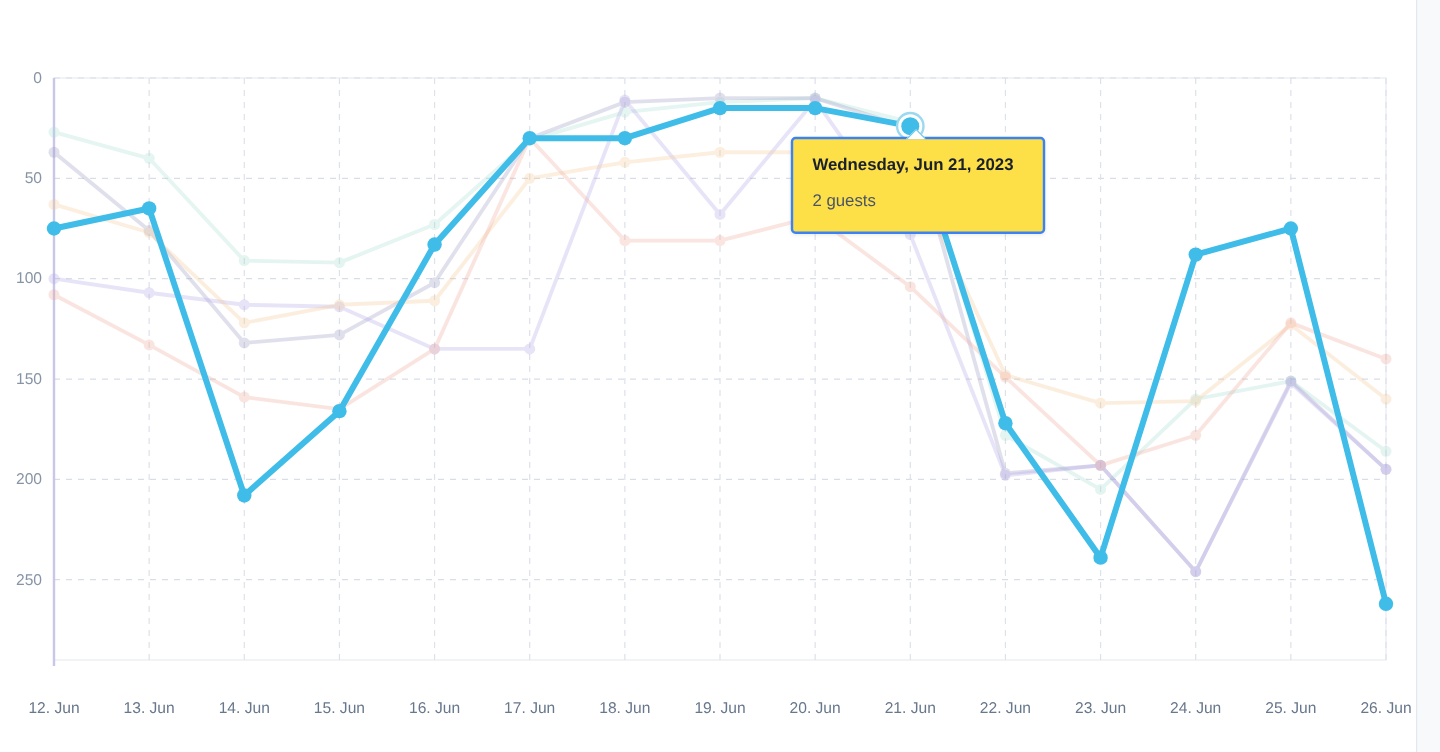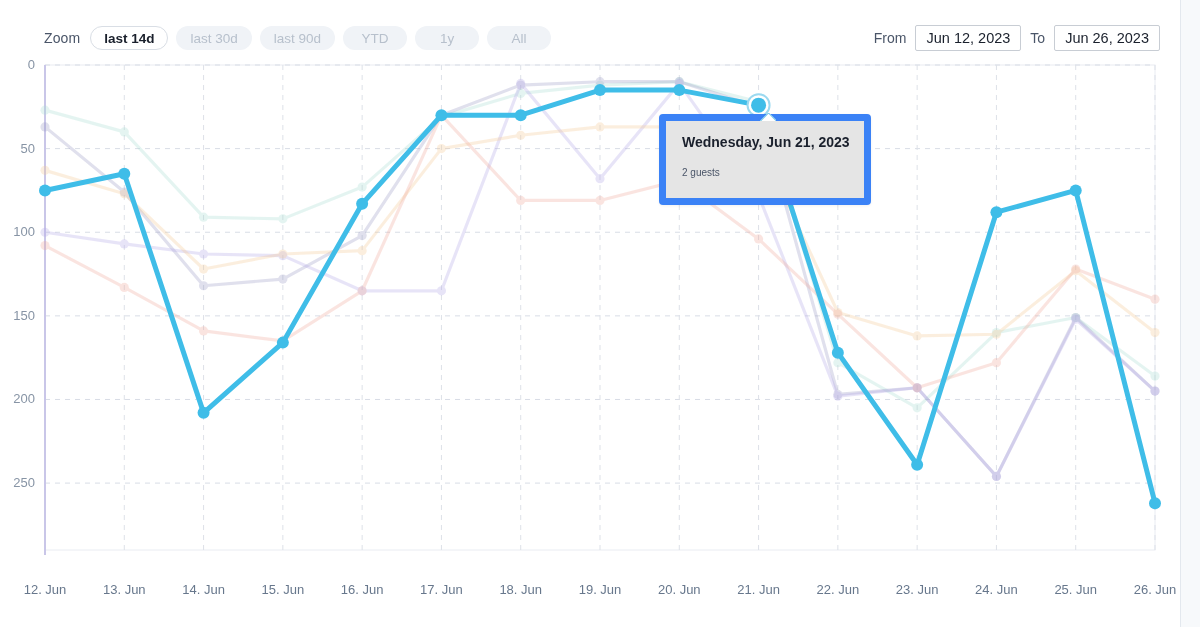--- a/index.html
+++ b/index.html
@@ -85,22 +85,22 @@
   .xtick-label {
     font-size: 13px; fill: #67778c;
     font-family: "Liberation Sans", sans-serif;
   }
 
   
   .tooltip {
     position: absolute;
     left: 659px; top: 114px;
     width: 212px;
-    background: #e5e5e5;
-    border: 7px solid #3b82f6;
+    background: #fde047;
+    border: 2px solid #3b82f6;
     border-radius: 4px;
     padding: 13px 16px 15px 16px;
     box-shadow: 0 1px 3px rgba(0,0,0,0.06);
   }
   .tt-arrow {
     position: absolute;
     left: 94px; top: -8px;
     width: 16px; height: 8px;
     overflow: hidden;
   }
@@ -112,50 +112,31 @@
     border-left: 1px solid #6fc5e8;
     border-top: 1px solid #6fc5e8;
     transform: rotate(45deg);
   }
   .tt-title {
     font-size: 14px; font-weight: bold;
     color: #1a202c; margin-bottom: 12px;
     white-space: nowrap;
   }
   .tt-row {
-    font-size: 10px; color: #4a5568;
+    font-size: 14px; color: #4a5568;
     line-height: 21px; white-space: nowrap;
   }
 </style>
 </head>
 <body>
 
 <div id="app">
 
   <div class="edge-strip"></div>
 
-  <div class="toolbar">
-
-    <div class="zoom-group">
-      <span class="zoom-label">Zoom</span>
-      <span class="zoom-btn active">last 14d</span>
-      <span class="zoom-btn">last 30d</span>
-      <span class="zoom-btn">last 90d</span>
-      <span class="zoom-btn">YTD</span>
-      <span class="zoom-btn">1y</span>
-      <span class="zoom-btn">All</span>
-    </div>
-
-    <div class="date-group">
-      <span class="date-label">From</span>
-      <span class="date-input">Jun 12, 2023</span>
-      <span class="date-label">To</span>
-      <span class="date-input">Jun 26, 2023</span>
-    </div>
-  </div>
 
   <div class="chart-wrap">
     <svg class="chart-svg" id="chart" width="1180" height="572">
         <rect x="45" y="10" width="1110" height="485" fill="#ffffff" stroke="#e9ecf2" stroke-width="1"></rect>
         <line x1="45" y1="10" x2="1155" y2="10" stroke="#d8dde6" stroke-width="1" stroke-dasharray="5 5"></line>
         <text x="35" y="14" text-anchor="end" class="ytick-label">0</text>
         <line x1="45" y1="93.62068965517241" x2="1155" y2="93.62068965517241" stroke="#d8dde6" stroke-width="1" stroke-dasharray="5 5"></line>
         <text x="35" y="97.62068965517241" text-anchor="end" class="ytick-label">50</text>
         <line x1="45" y1="177.24137931034483" x2="1155" y2="177.24137931034483" stroke="#d8dde6" stroke-width="1" stroke-dasharray="5 5"></line>
         <text x="35" y="181.24137931034483" text-anchor="end" class="ytick-label">100</text>

